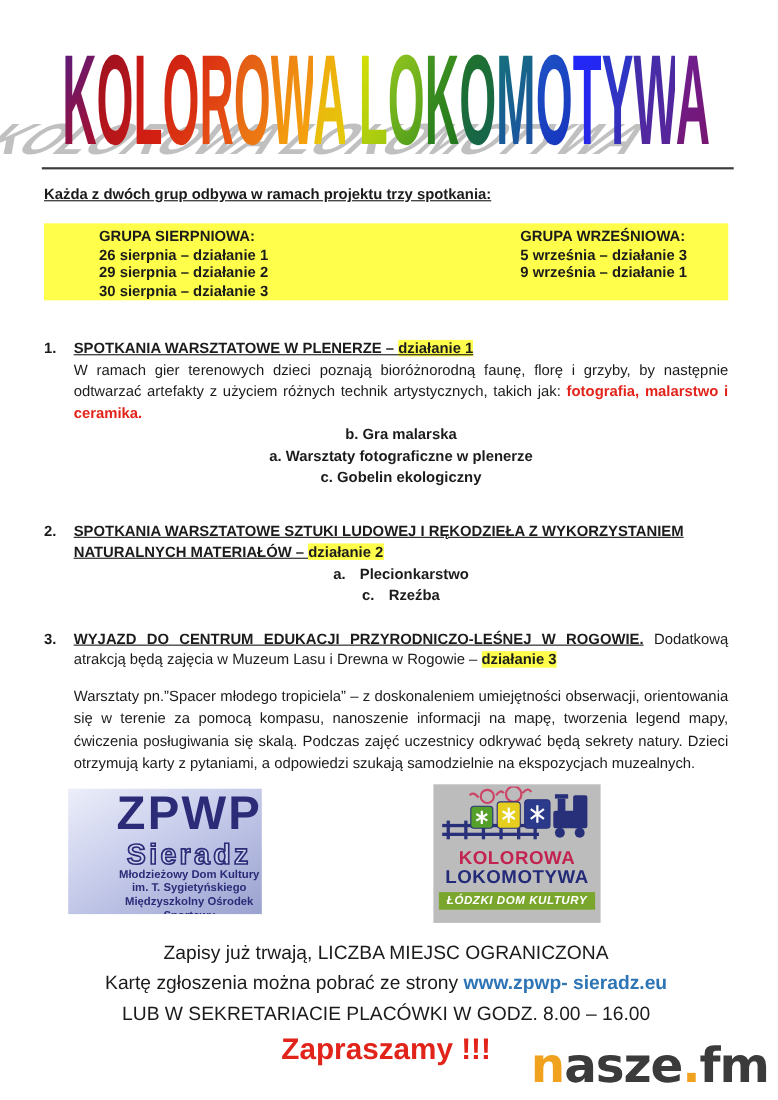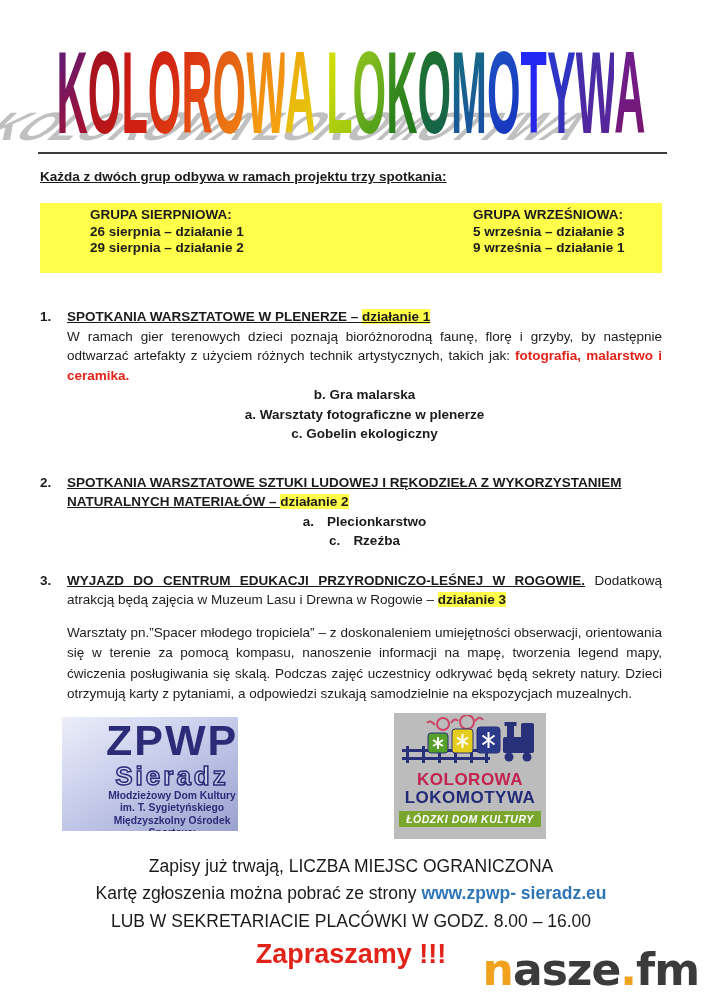--- a/index.html
+++ b/index.html
@@ -116,20 +116,21 @@
   </div>
   <hr class="title-rule">
 
   <p class="intro">Każda z dwóch grup odbywa w ramach projektu trzy spotkania:</p>
 
   <div class="schedule">
     <div class="col1">
       <div>GRUPA SIERPNIOWA:</div>
       <div>26 sierpnia – działanie 1</div>
       <div>29 sierpnia – działanie 2</div>
+      <div>30 sierpnia – działanie 3</div>
     </div>
     <div class="col2">
       <div>GRUPA WRZEŚNIOWA:</div>
       <div>5 września – działanie 3</div>
       <div>9 września – działanie 1</div>
     </div>
   </div>
 
   <div class="sections">
 

